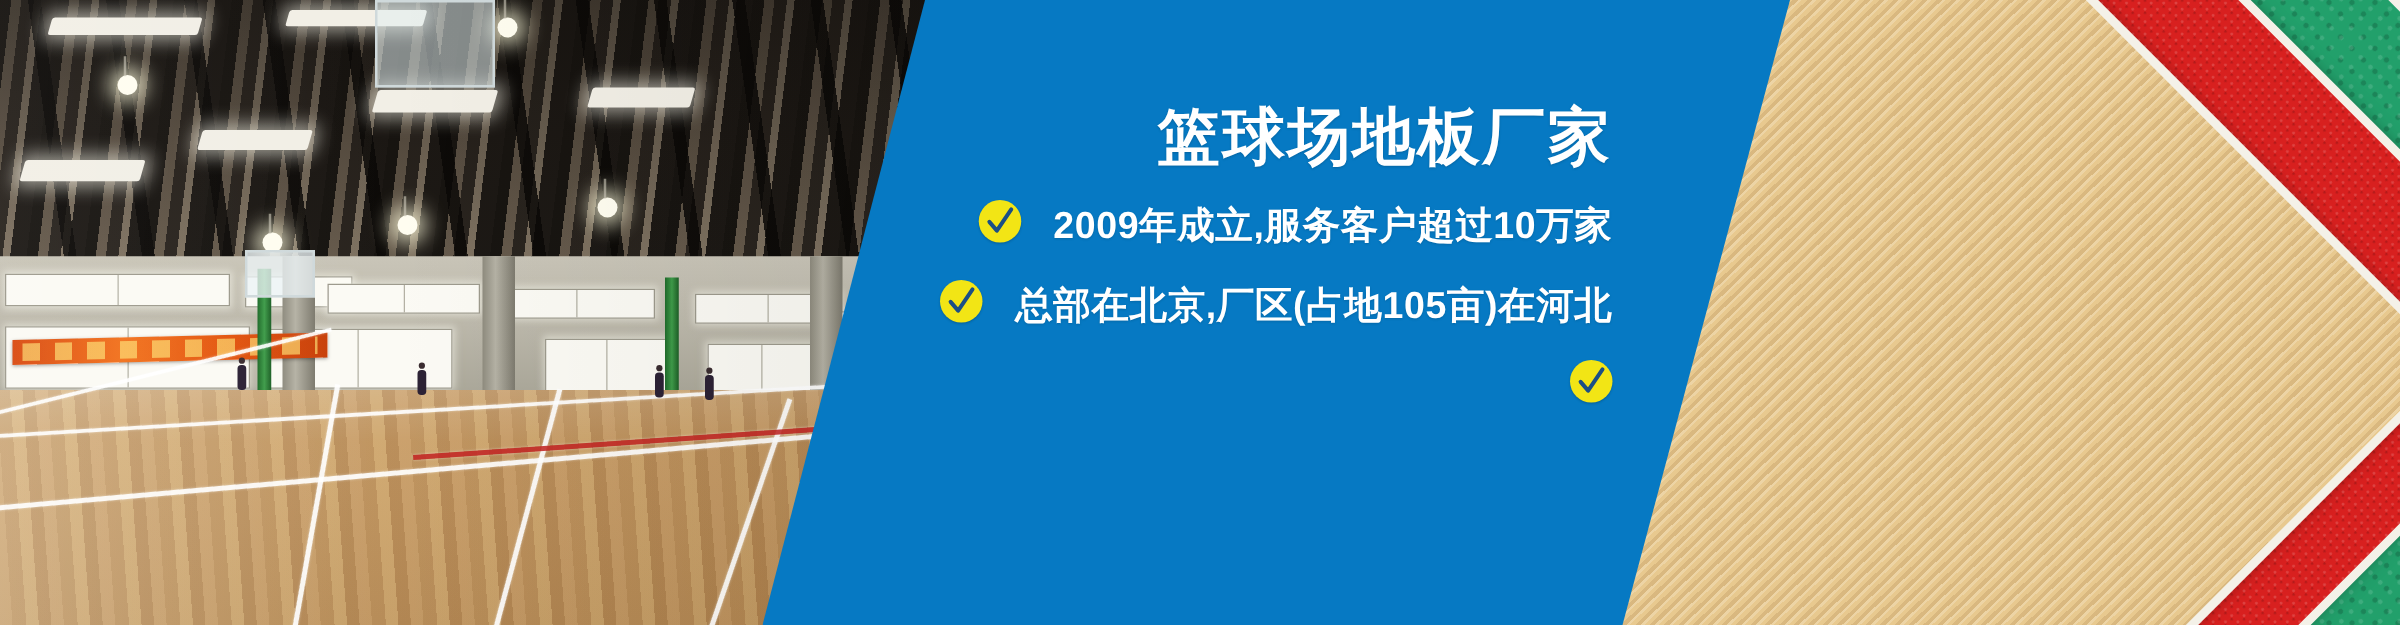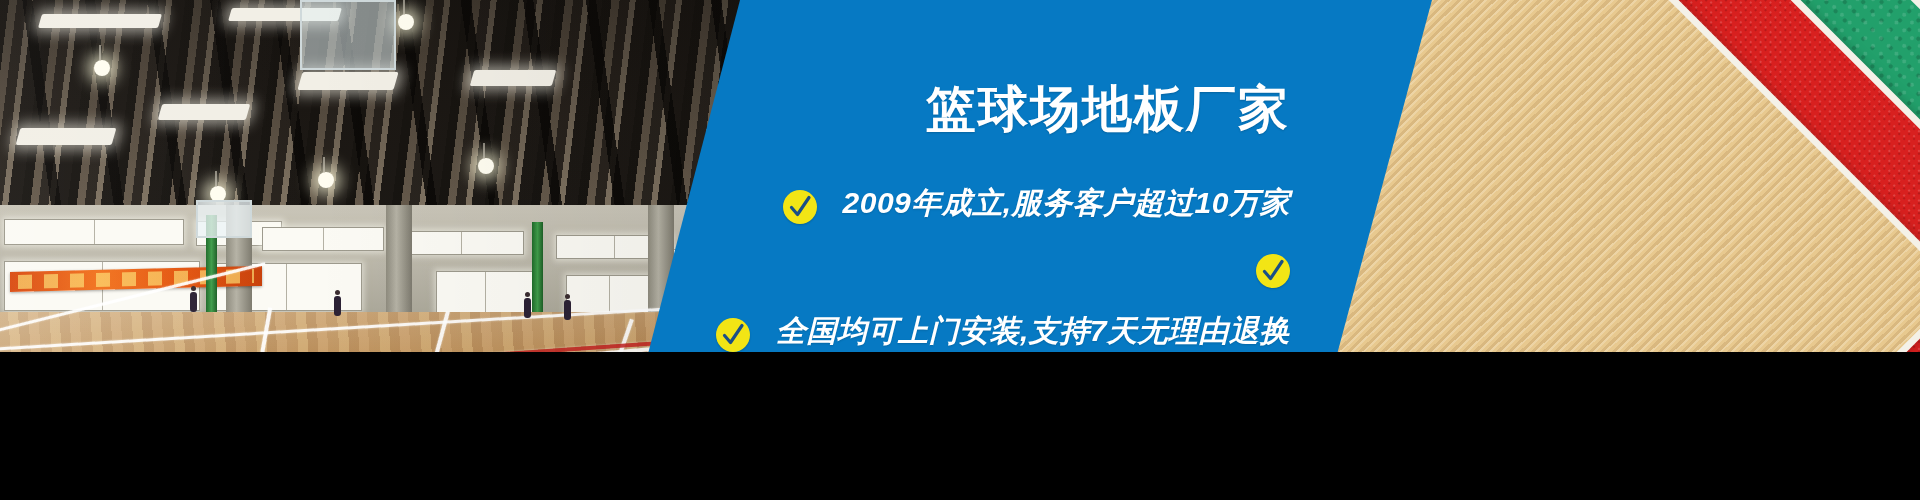--- a/index.html
+++ b/index.html
@@ -5,21 +5,21 @@
   * { margin:0; padding:0; box-sizing:border-box; }
   html, body {
     width:1920px; height:500px;
     overflow:hidden;
     background:#000;
     font-family:"Liberation Sans","DejaVu Sans",sans-serif;
   }
 
   .banner {
     position:relative;
-    width:1920px; height:352px;
+    width:1920px; height:500px;
     overflow:hidden;
   }
 
   
   .photo {
     position:absolute; left:0; top:0;
     width:780px; height:500px;
     overflow:hidden;
     background:#1a1208;
   }
@@ -201,23 +201,22 @@
     font-weight:bold;
     letter-spacing:2px;
     line-height:1;
     text-shadow:0 1px 2px rgba(0,0,0,0.18);
   }
 
   .bullets {
     position:absolute; left:0; top:160px; width:1290px;
   }
   .bullet {
-    display:flex; align-items:flex-end; justify-content:flex-end;
+    display:flex; align-items:flex-start; justify-content:flex-end;
     height:64px;
-    font-style:italic;
   }
   .check {
     position:relative;
     width:34px; height:34px; border-radius:50%;
     background:#f2e515;
     flex:0 0 34px;
     box-shadow:0 1px 2px rgba(0,0,0,0.2);
   }
   .check svg { position:absolute; left:0; top:0; }
   .btext {
@@ -314,33 +313,33 @@
 
       <div class="bullet" style="padding-right:0px;">
         <span class="check">
           <svg width="34" height="34" viewBox="0 0 34 34" aria-hidden="true">
             <path d="M8.5 17.5 L14.5 24.5 L26 7.5" fill="none" stroke="#1a4f86" stroke-width="3.2" stroke-linecap="round" stroke-linejoin="round"></path>
           </svg>
         </span>
         <span class="btext">2009年成立,服务客户超过10万家</span>
       </div>
 
+      <div class="bullet">
+        <span class="check">
+          <svg width="34" height="34" viewBox="0 0 34 34" aria-hidden="true">
+            <path d="M8.5 17.5 L14.5 24.5 L26 7.5" fill="none" stroke="#1a4f86" stroke-width="3.2" stroke-linecap="round" stroke-linejoin="round"></path>
+          </svg>
+        </span>
+        <span class="btext">总部在北京,厂区(占地105亩)在河北</span>
+      </div>
 
       <div class="bullet">
         <span class="check">
           <svg width="34" height="34" viewBox="0 0 34 34" aria-hidden="true">
             <path d="M8.5 17.5 L14.5 24.5 L26 7.5" fill="none" stroke="#1a4f86" stroke-width="3.2" stroke-linecap="round" stroke-linejoin="round"></path>
           </svg>
         </span>
       </div>
 
-      <div class="bullet">
-        <span class="check">
-          <svg width="34" height="34" viewBox="0 0 34 34" aria-hidden="true">
-            <path d="M8.5 17.5 L14.5 24.5 L26 7.5" fill="none" stroke="#1a4f86" stroke-width="3.2" stroke-linecap="round" stroke-linejoin="round"></path>
-          </svg>
-        </span>
-        <span class="btext">全国均可上门安装,支持7天无理由退换</span>
-      </div>
 
     </div>
   </div>
 </div>
 
 </body></html>

